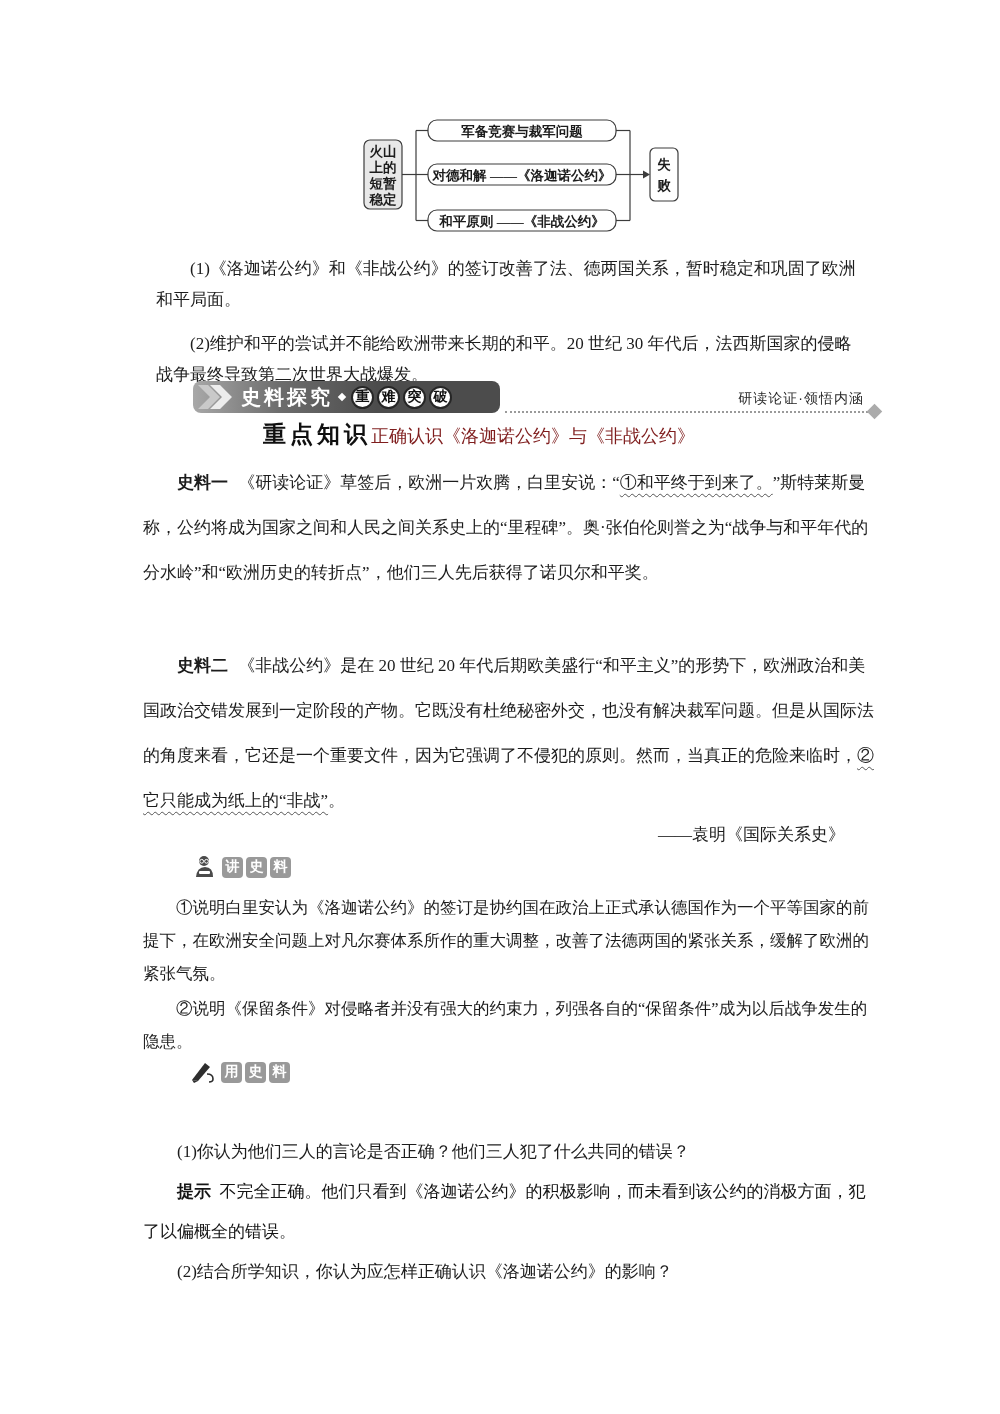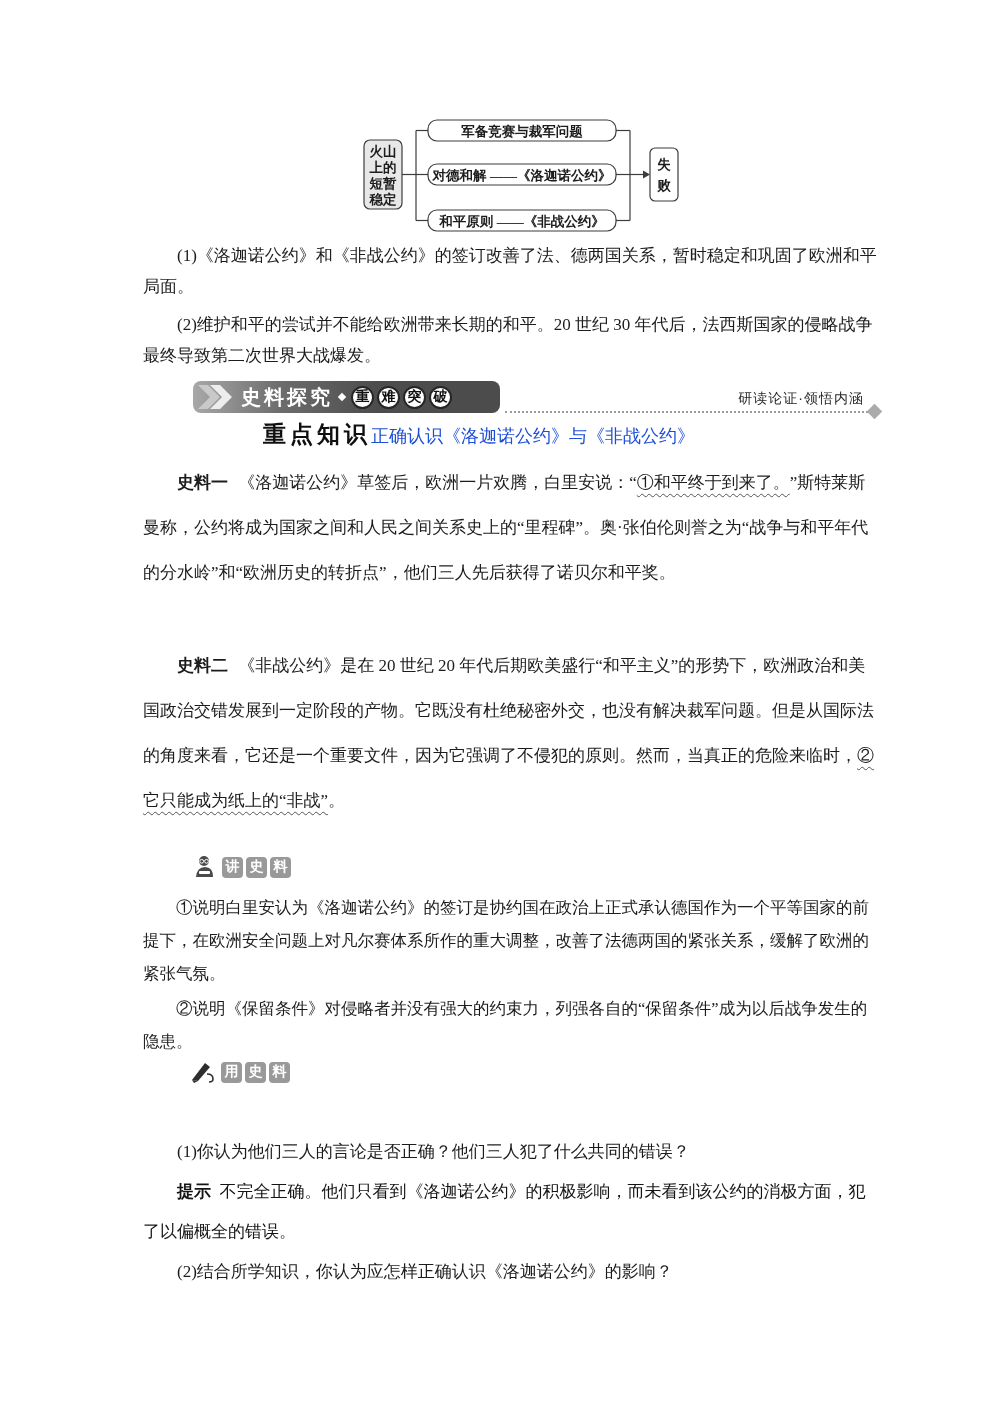--- a/index.html
+++ b/index.html
@@ -6,21 +6,21 @@
   .page{
     position:relative;width:1000px;height:1414px;background:#ffffff;
     font-family:"Liberation Serif", serif;color:#1c1c1c;overflow:hidden;
   }
   
   .diagram{position:absolute;left:356px;top:106px;width:330px;height:132px;}
   .diagram text{font-family:"Liberation Serif", serif;font-weight:bold;fill:#1c1c1c;}
   
   .block{position:absolute;left:143px;width:736px;font-size:17px;}
   .summary{top:240px;line-height:31px;}
-  .summary p{margin:0;text-indent:2em;}
+  .summary p{margin:13px;text-indent:2em;}
   .summary p + p{margin-top:7px;}
   .wavy{
     text-decoration:underline;text-decoration-style:wavy;
     text-decoration-color:#555;text-decoration-thickness:1px;text-underline-offset:5px;text-align:center;
   }
   
   .hdr{position:absolute;left:193px;top:381px;width:687px;height:36px;}
   .hdr-bar{
     position:absolute;left:0;top:0;height:32px;width:307px;border-radius:8px;
     background:linear-gradient(90deg,#a8a8a8 0%,#6d6d6d 28%,#4c4c4c 60%,#4c4c4c 100%);
@@ -42,21 +42,21 @@
     position:absolute;right:16px;top:9px;font-family:"Liberation Sans", sans-serif;
     font-weight:normal;font-size:14px;color:#2a2a2a;letter-spacing:1px;
   }
   .hdr-diamond{position:absolute;right:0;top:25px;width:11px;height:11px;background:#ababab;transform:rotate(45deg);}
   
   .heading{position:absolute;left:263px;top:419px;display:flex;align-items:baseline;}
   .heading-main{
     font-family:"Liberation Sans", sans-serif;font-weight:bold;font-size:23px;
     letter-spacing:4px;color:#0f0f0f;
   }
-  .heading-sub{font-size:18px;color:#1d4ed8;}
+  .heading-sub{font-size:18px;color:#7f1d1d;}
   
   .sl1{top:460px;line-height:45px;}
   .sl2{top:643px;line-height:45px;}
   .sl-p{margin:0;text-indent:2em;}
   .sl-label{font-family:"Liberation Sans", sans-serif;font-weight:bold;margin-right:0.6em;}
   .source{top:820px;line-height:30px;text-align:right;padding-right:34px;box-sizing:border-box;}
   
   .badge{position:absolute;display:flex;align-items:center;gap:4px;}
   .badge-jiang{left:192px;top:855px;}
   .badge-yong{left:189px;top:1060px;}
@@ -148,27 +148,28 @@
     <div class="hdr-right">研读论证·领悟内涵</div>
     <div class="hdr-diamond"></div>
   </div>
 
   <div class="heading">
     <span class="heading-main">重点知识</span>
     <span class="heading-sub">正确认识《洛迦诺公约》与《非战公约》</span>
   </div>
 
   <div class="block sl1">
-    <p class="sl-p"><span class="sl-label">史料一</span><span>《洛迦诺公约》草签后，欧洲一片欢腾，白里安说：“</span><span class="wavy">①和平终于到来了。</span><span>”斯特莱斯曼称，公约将成为国家之间和人民之间关系史上的“里程碑”。奥·张伯伦则誉之为“战争与和平年代的分水岭”和“欧洲历史的转折点”，他们三人先后获得了诺贝尔和平奖。</span></p>
+    <p class="sl-p"><span class="sl-label">史料一</span><span>《研读论证》草签后，欧洲一片欢腾，白里安说：“</span><span class="wavy">①和平终于到来了。</span><span>”斯特莱斯曼称，公约将成为国家之间和人民之间关系史上的“里程碑”。奥·张伯伦则誉之为“战争与和平年代的分水岭”和“欧洲历史的转折点”，他们三人先后获得了诺贝尔和平奖。</span></p>
   </div>
 
   <div class="block sl2">
     <p class="sl-p"><span class="sl-label">史料二</span><span>《非战公约》是在 20 世纪 20 年代后期欧美盛行“和平主义”的形势下，欧洲政治和美国政治交错发展到一定阶段的产物。它既没有杜绝秘密外交，也没有解决裁军问题。但是从国际法的角度来看，它还是一个重要文件，因为它强调了不侵犯的原则。然而，当真正的危险来临时，</span><span class="wavy">②它只能成为纸上的“非战”</span><span>。</span></p>
   </div>
 
+  <div class="block source">——袁明《国际关系史》</div>
 
   <div class="badge badge-jiang">
     <svg width="26" height="24" viewBox="0 0 26 24">
       <circle cx="12" cy="6" r="5" fill="#4a4a4a"></circle>
       <circle cx="9.7" cy="6.3" r="1.9" fill="none" stroke="#fff" stroke-width="1"></circle>
       <circle cx="14.5" cy="6.3" r="1.9" fill="none" stroke="#fff" stroke-width="1"></circle>
       <path d="M4,22 Q5,12 13,12 Q21,12 21,22 Z" fill="#4a4a4a"></path>
       <rect x="7" y="16" width="11" height="3" rx="1" fill="#fff"></rect>
     </svg>
     <span class="badge-tiles">

